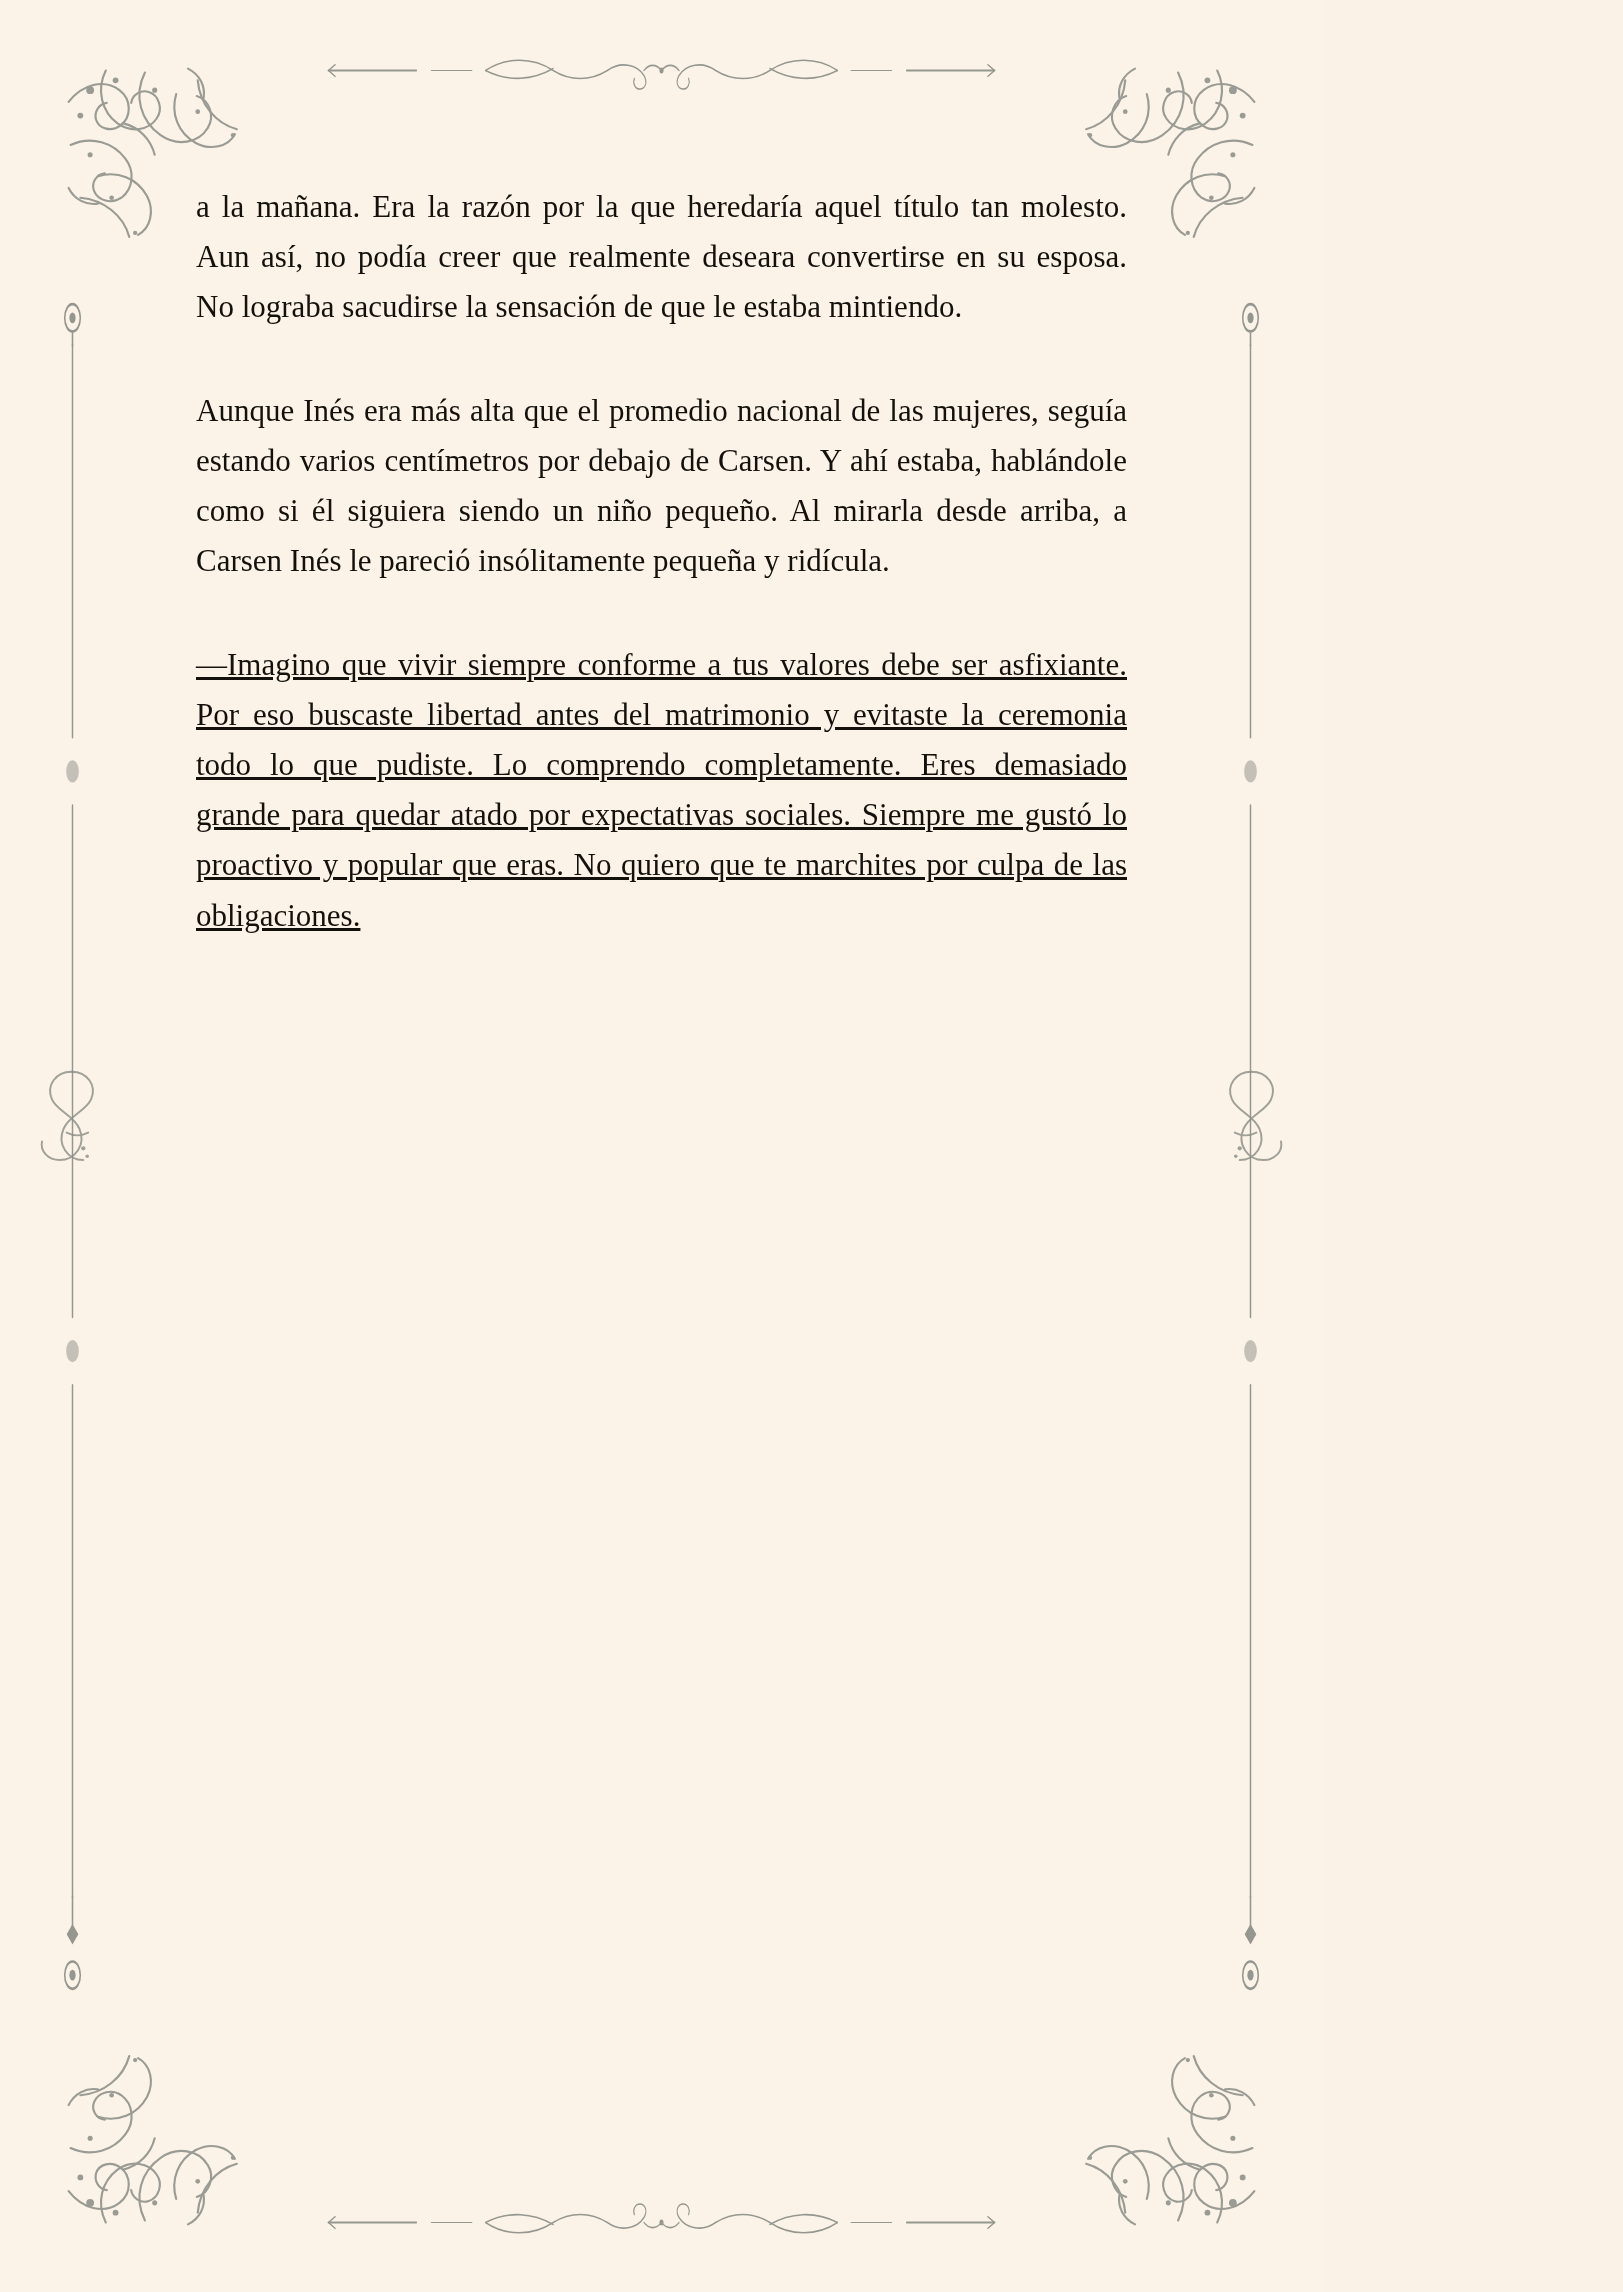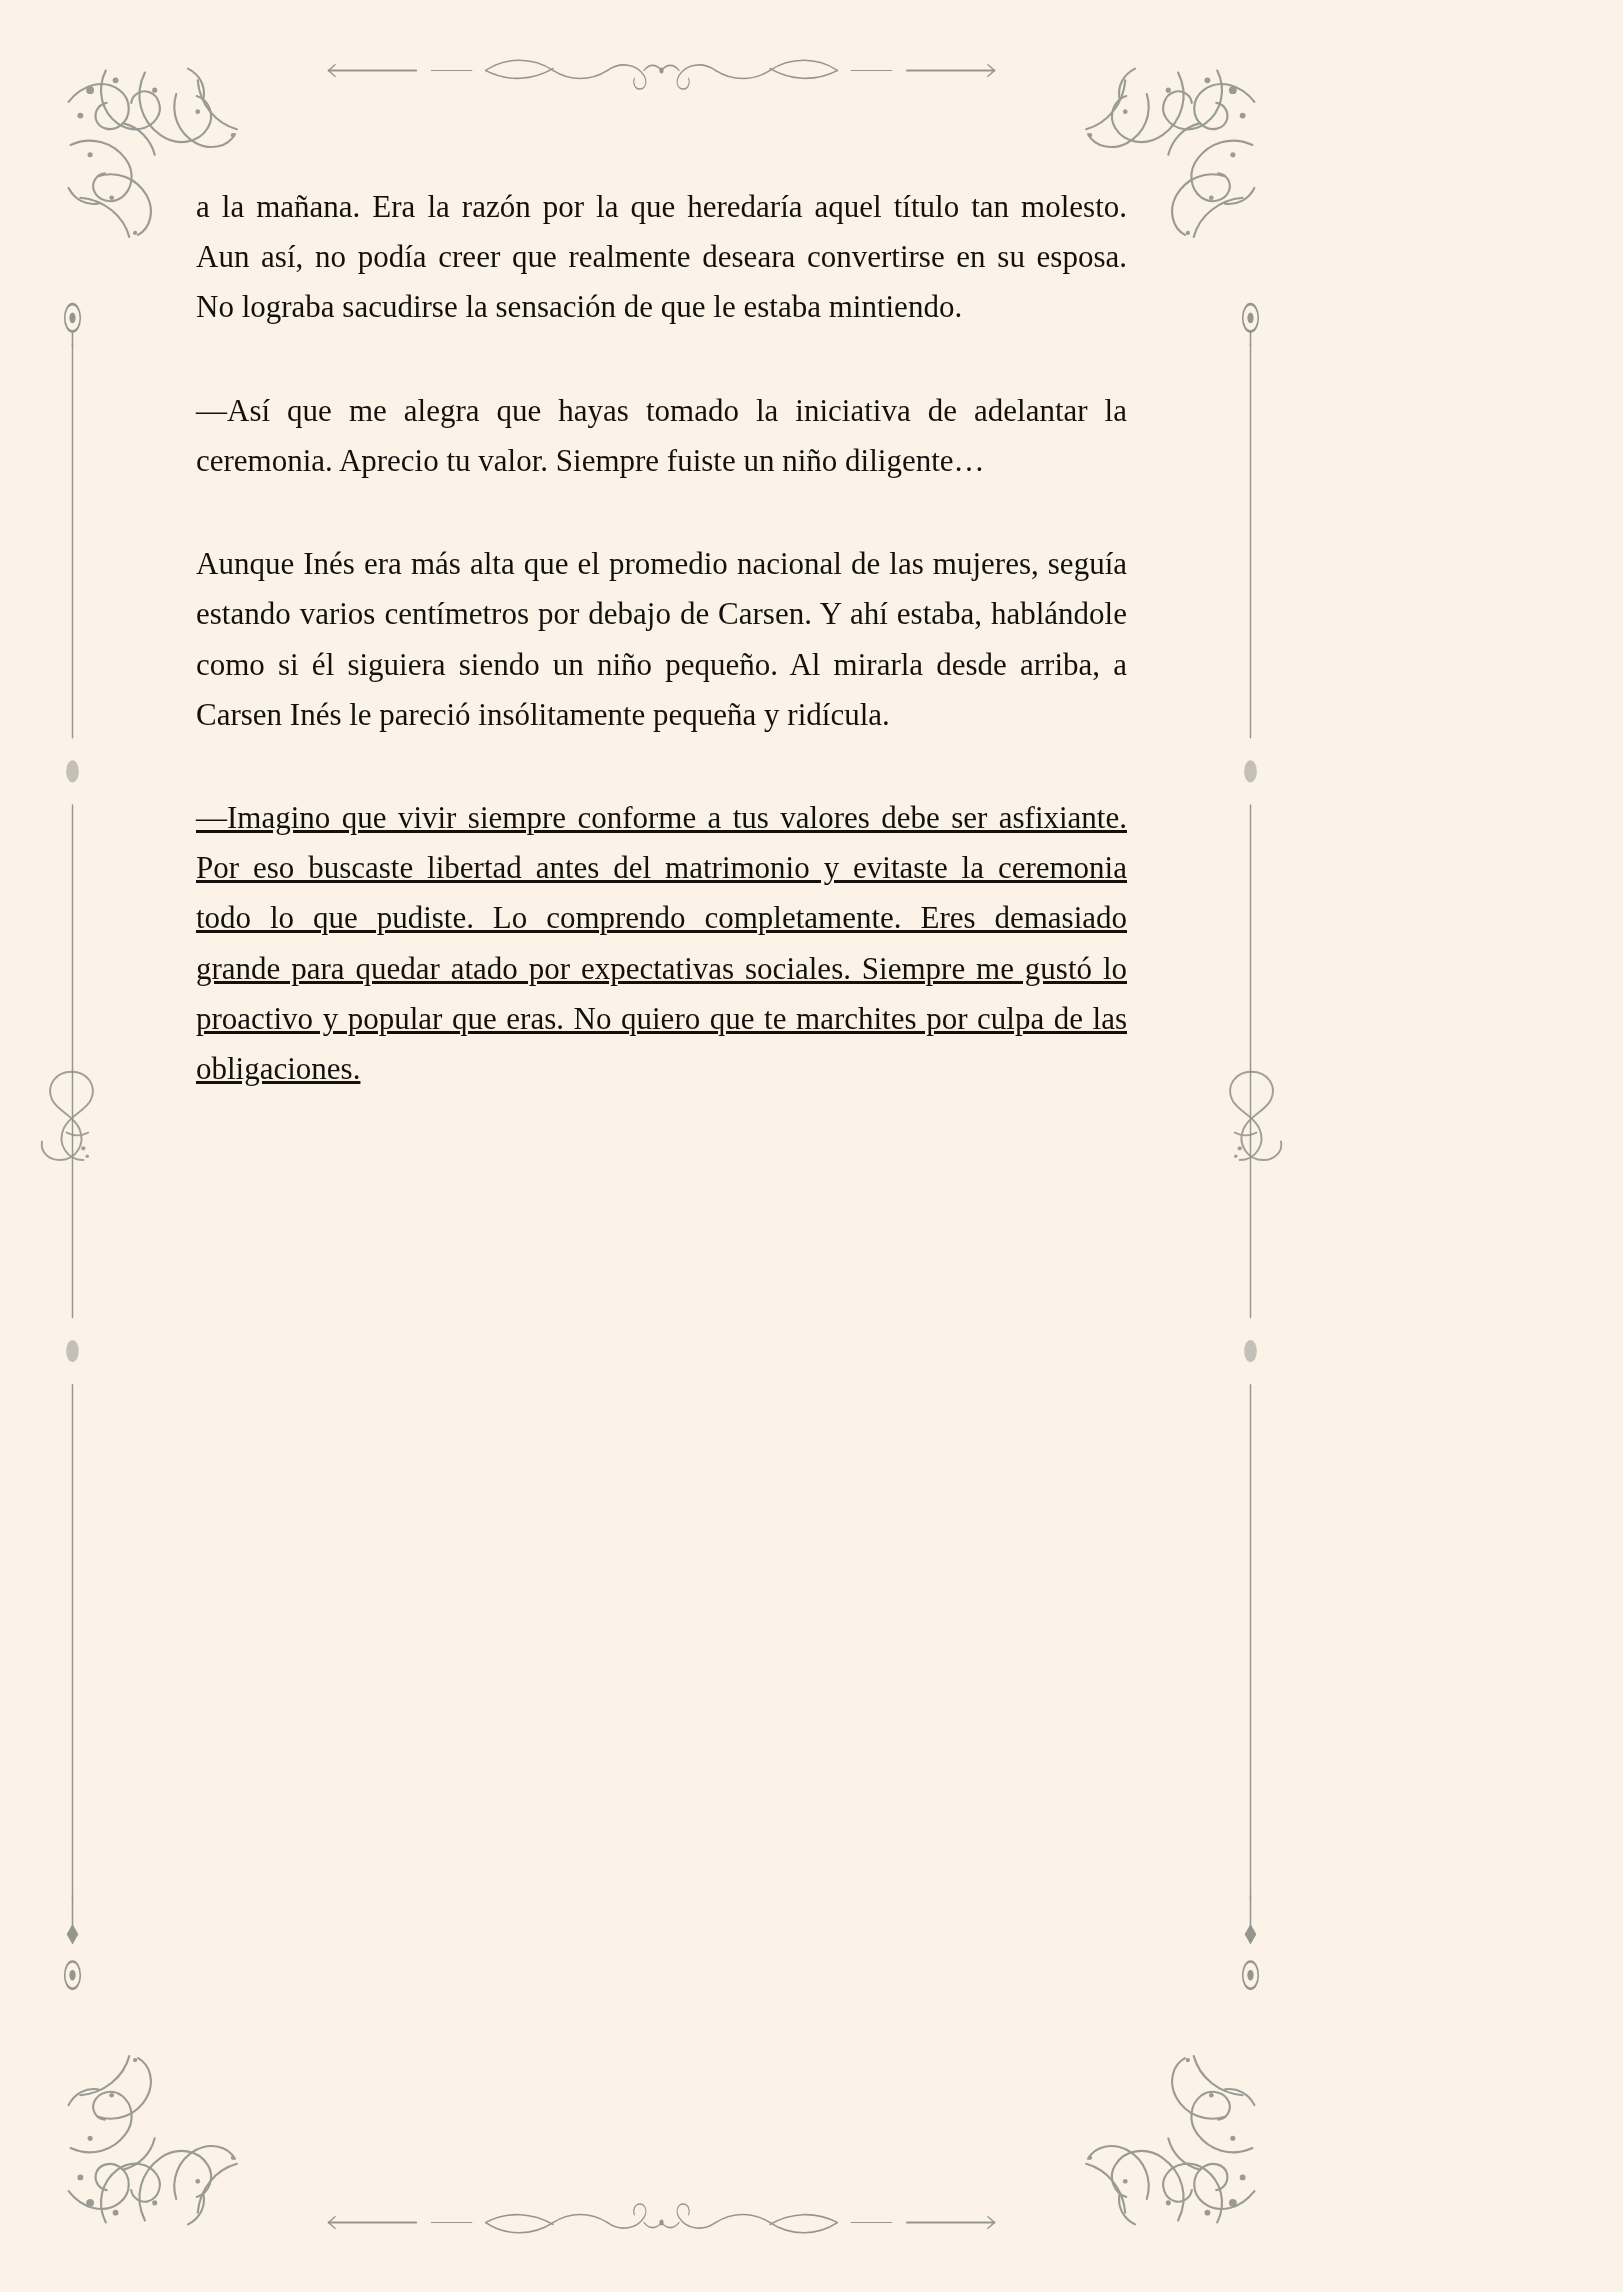--- a/index.html
+++ b/index.html
@@ -278,19 +278,18 @@
       <path d="M35 18c-16 0-26 14-20 28 5 12 22 16 28 30 7 16-4 32-20 32-12 0-20-9-18-19"></path>
       <path d="M35 18c16 0 26 14 20 28-5 12-22 16-28 30-7 16 4 32 20 32"></path>
       <path d="M30 80c8 4 14 4 22 0"></path>
       <circle cx="47" cy="96" r="2.2" fill="currentColor" stroke="none"></circle>
       <circle cx="51" cy="104" r="1.8" fill="currentColor" stroke="none"></circle>
     </svg>
   </div>
 
   <div class="content">
     <p class="para">a la mañana. Era la razón por la que heredaría aquel título tan molesto. Aun así, no podía creer que realmente deseara convertirse en su esposa. No lograba sacudirse la sensación de que le estaba mintiendo.</p>
-    <p class="para">—Así que me alegra que hayas tomado la iniciativa de adelantar la ceremonia. Aprecio tu valor. Siempre fuiste un niño diligente…</p>
     <p class="para">Aunque Inés era más alta que el promedio nacional de las mujeres, seguía estando varios centímetros por debajo de Carsen. Y ahí estaba, hablándole como si él siguiera siendo un niño pequeño. Al mirarla desde arriba, a Carsen Inés le pareció insólitamente pequeña y ridícula.</p>
     <p class="para">—Imagino que vivir siempre conforme a tus valores debe ser asfixiante. Por eso buscaste libertad antes del matrimonio y evitaste la ceremonia todo lo que pudiste. Lo comprendo completamente. Eres demasiado grande para quedar atado por expectativas sociales. Siempre me gustó lo proactivo y popular que eras. No quiero que te marchites por culpa de las obligaciones.</p>
   </div>
 
 </div>
 
 
 </body></html>

